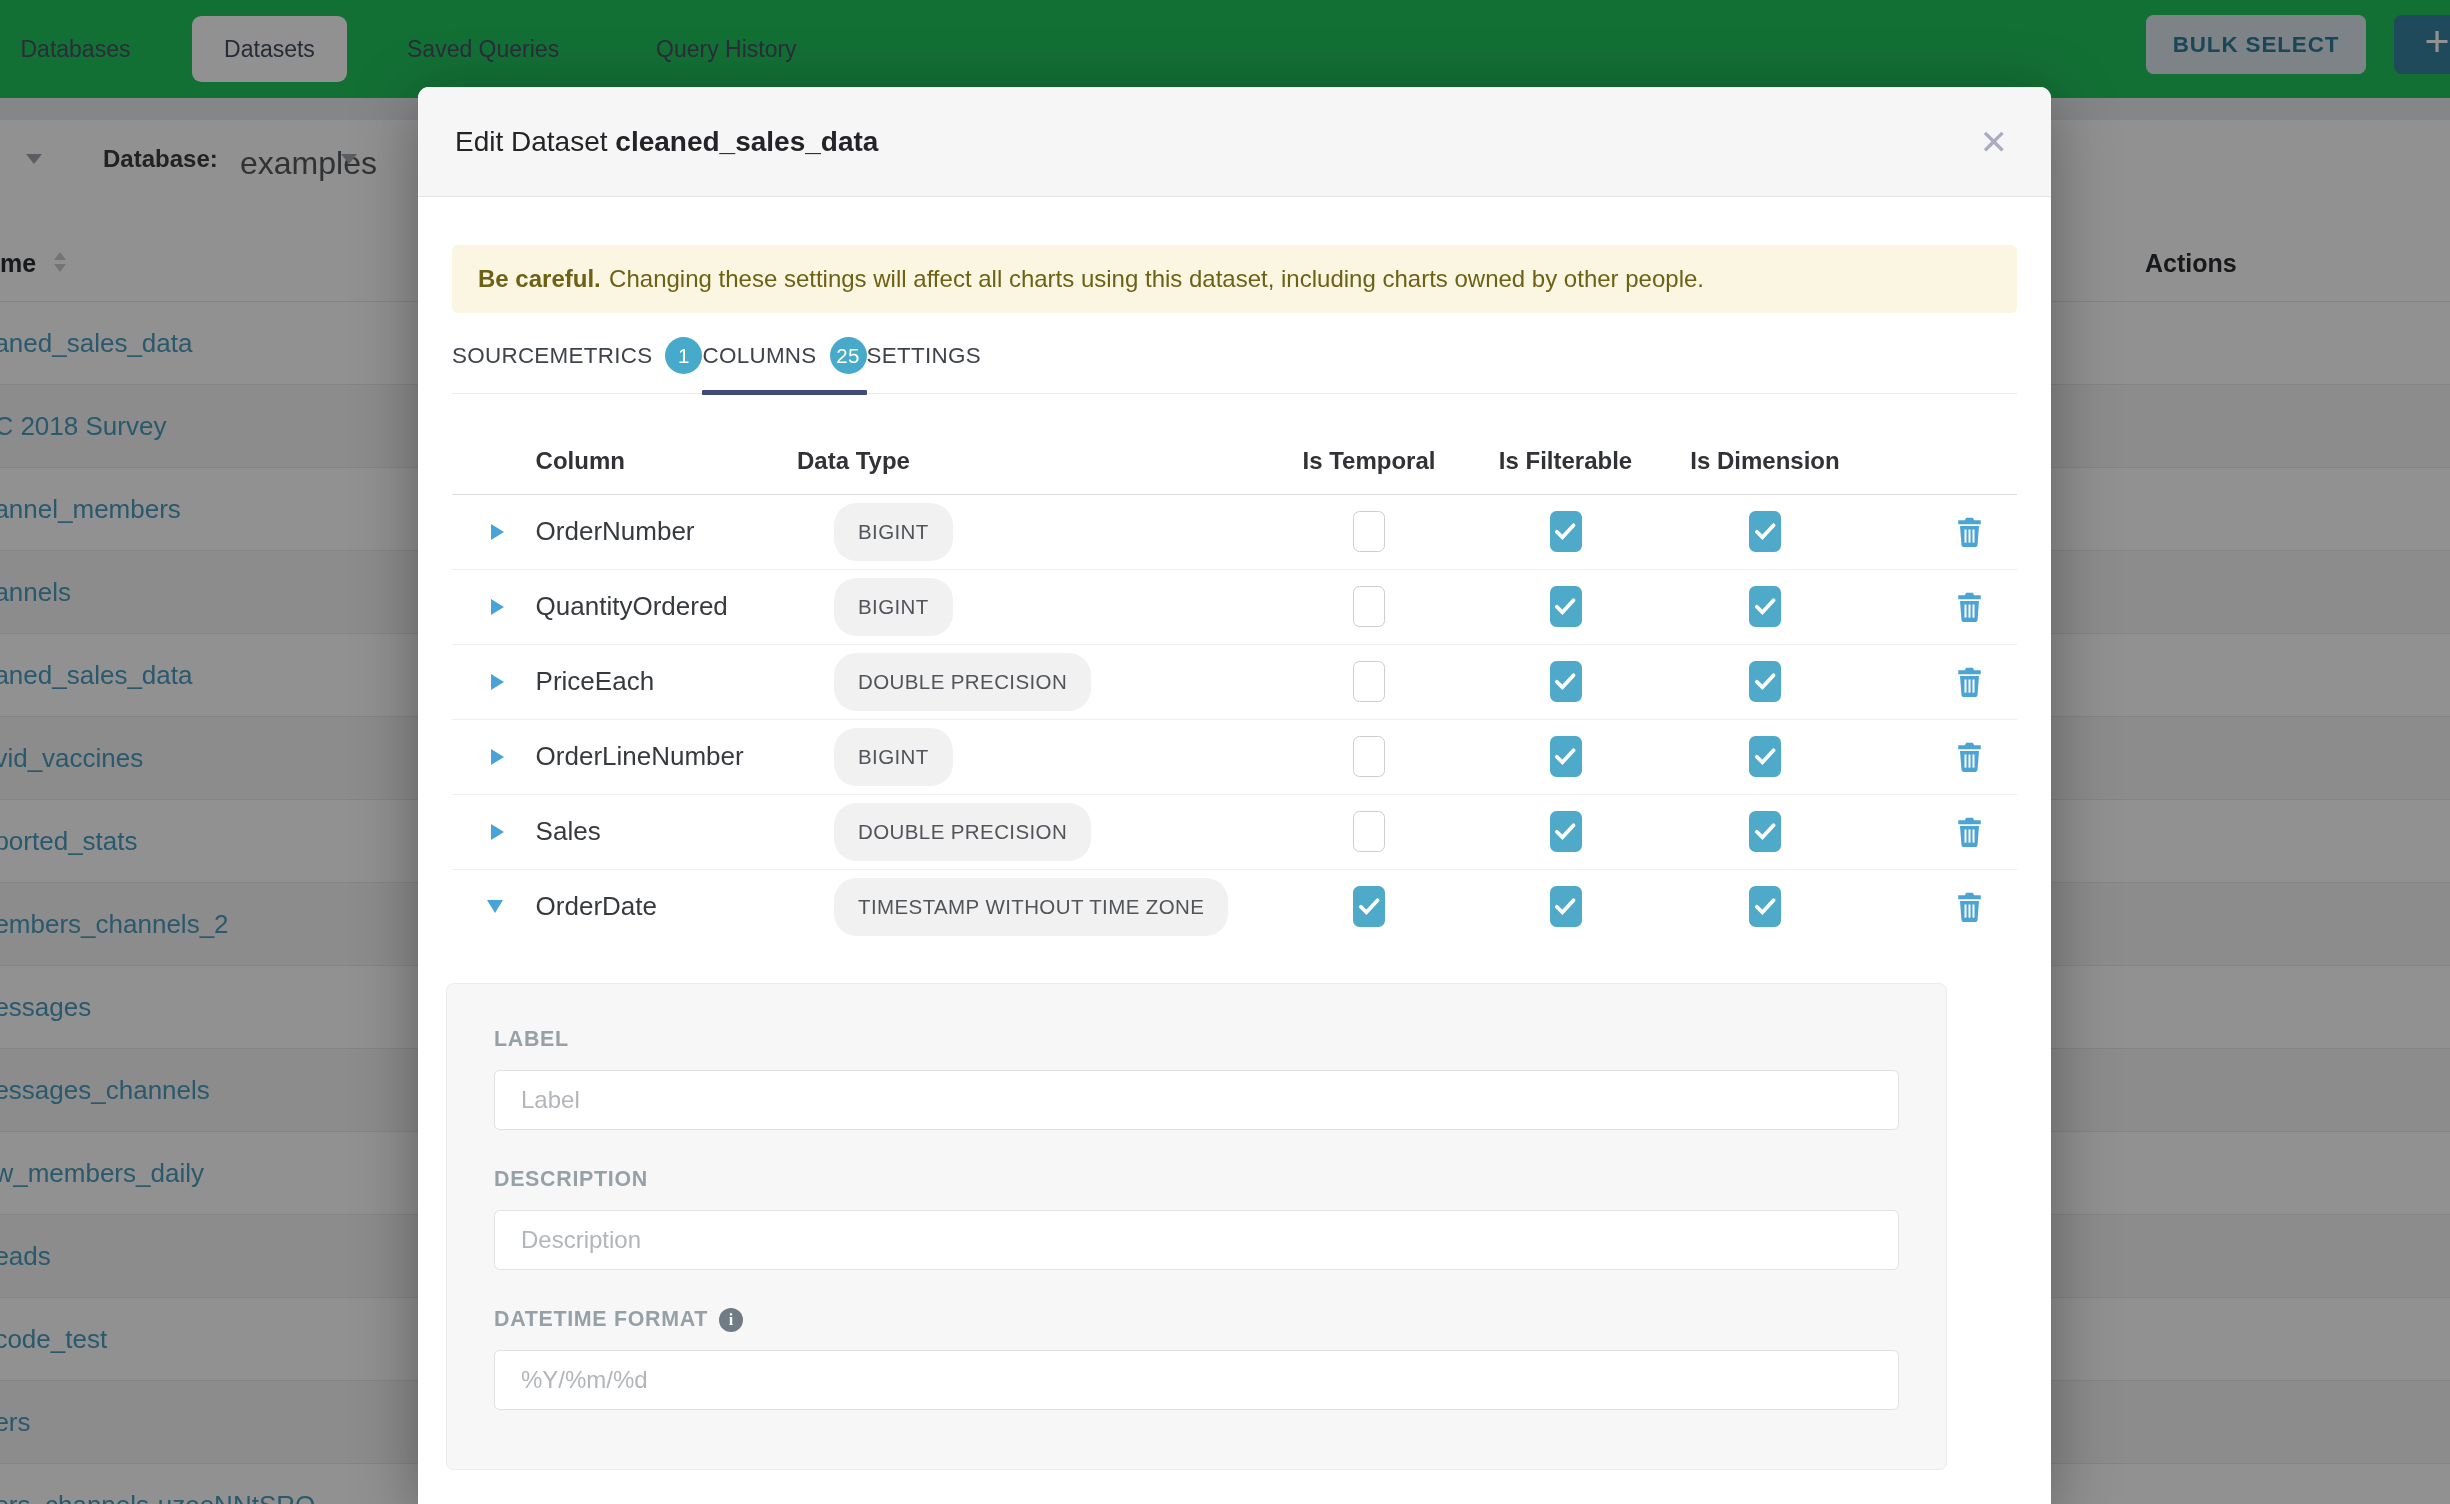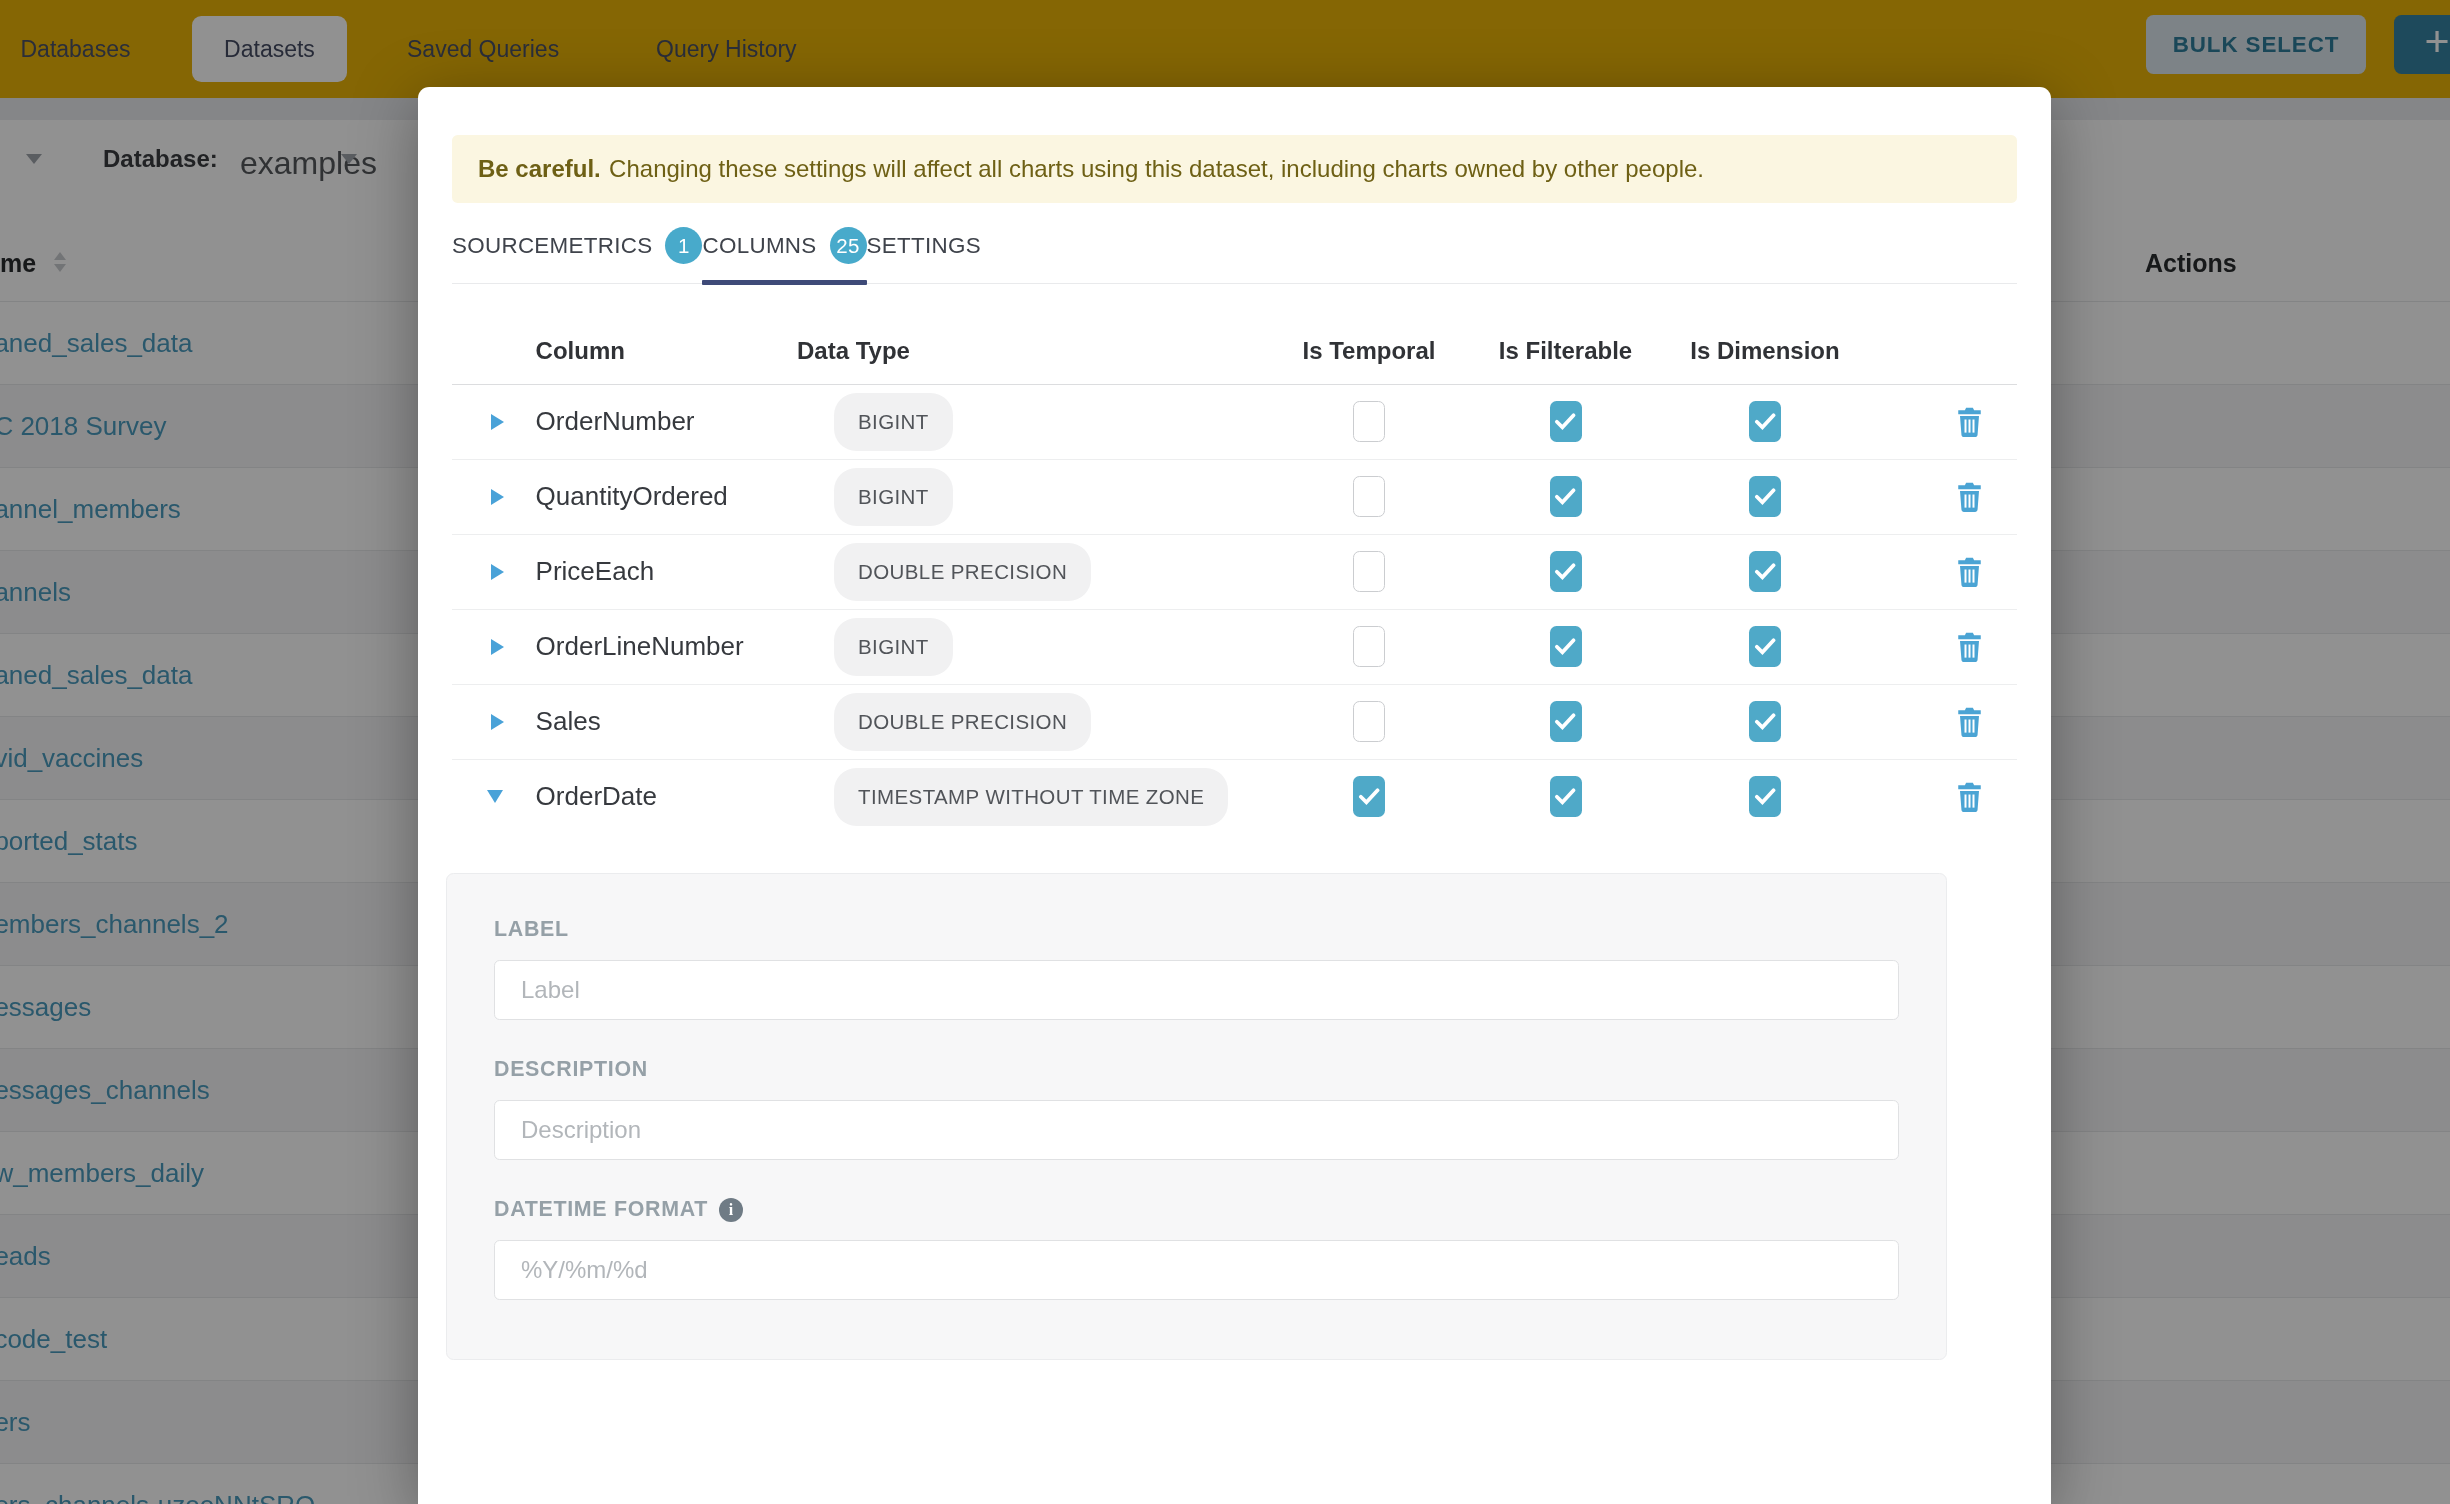--- a/index.html
+++ b/index.html
@@ -1,20 +1,20 @@
 <!DOCTYPE html>
 <html style="font-size:15px"><head>
 <meta charset="utf-8">
 <style>
   html,body{margin:0;padding:0;background:#444;}
   .stage{position:relative;width:2450px;height:1505px;overflow:hidden;background:#fff;
          font-family:"Liberation Sans",sans-serif;}
 
   
-  .nav{position:absolute;left:0;top:0;width:100%;height:98px;background:#eab308;}
+  .nav{position:absolute;left:0;top:0;width:100%;height:98px;background:#22c55e;}
   .nav-tab{position:absolute;top:0;height:98px;display:flex;align-items:center;
            font-size:23px;color:#4A5166;cursor:pointer;white-space:nowrap;}
   .nav-tab--active{top:16px;height:66px;background:#FFFFFF;border-radius:9.3px;
                    justify-content:center;color:#454C63;}
   .bulk-btn{position:absolute;left:2146px;top:15px;width:220px;height:59px;background:#DCE7ED;
             color:#2F7E9B;font-size:22.4px;font-weight:700;letter-spacing:0.9px;border:none;
             border-radius:7.5px;font-family:inherit;cursor:pointer;}
   .plus-btn{position:absolute;left:2394px;top:15px;width:86px;height:59px;background:#3583A3;
             border:none;border-radius:7.5px;color:#fff;font-size:43px;line-height:1;
             display:flex;align-items:center;justify-content:center;cursor:pointer;padding:0 0 5.6px 0;}
@@ -173,20 +173,26 @@
           <div class="bgrow">
             <span>ers_channels-uzooNNtSRO</span>
           </div>
         </div>
     </div>
   </div>
 
   <div class="overlay"></div>
 
   <div class="modal">
+    <div class="m-head">
+      <div class="m-title">
+        <span>Edit Dataset</span>&nbsp;<b>cleaned_sales_data</b>
+      </div>
+      <span class="m-close">✕</span>
+    </div>
 
     <div class="banner">
       <b>Be careful.</b>
       <span>Changing these settings will affect all charts using this dataset, including charts owned by other people.</span>
     </div>
 
     <div class="tabs" id="m-tabs">
         <div class="mtab">
           <span>SOURCE</span>
         </div>

